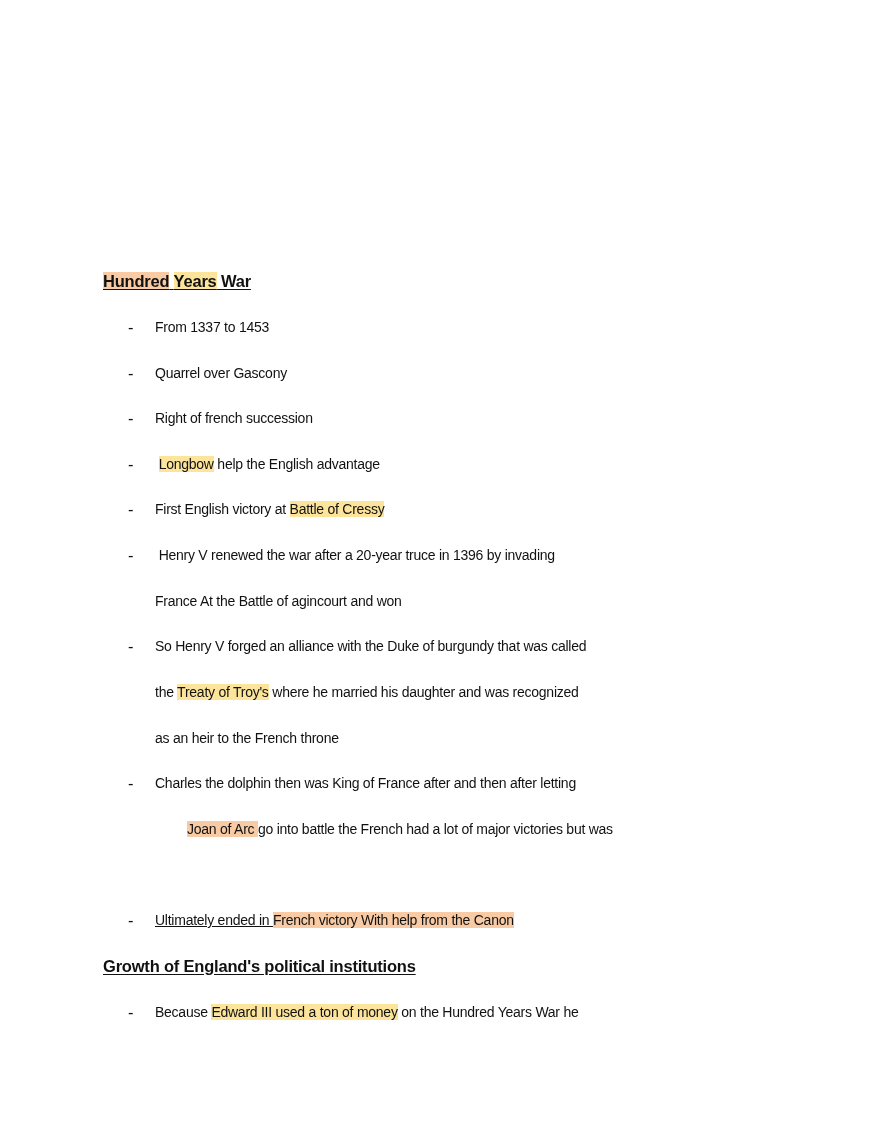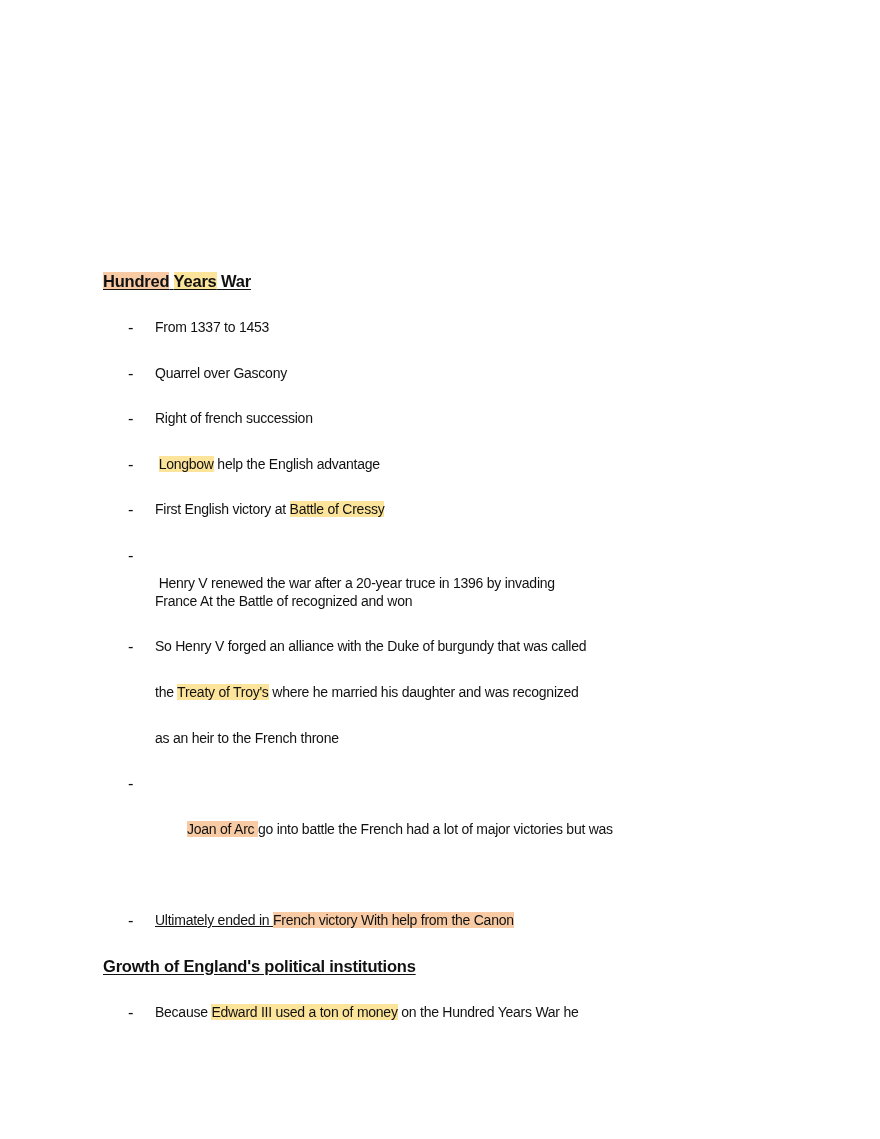--- a/index.html
+++ b/index.html
@@ -71,29 +71,30 @@
   <div class="dash" style="top:407px;">-</div>
   <div class="line" style="top:407px;"><span>Right of french succession</span></div>
 
   <div class="dash" style="top:453px;">-</div>
   <div class="line" style="top:453px;"><span style="white-space:pre;"> </span><span class="hl-yellow">Longbow</span><span> help the English advantage</span></div>
 
   <div class="dash" style="top:498px;">-</div>
   <div class="line" style="top:498px;"><span style="white-space:pre;">First English victory at </span><span class="hl-yellow">Battle of Cressy</span></div>
 
   <div class="dash" style="top:544px;">-</div>
-  <div class="line" style="top:572px;"><span style="white-space:pre;"> Henry V renewed the war after a 20-year truce in 1396 by invading</span></div>
-  <div class="line" style="top:590px;"><span>France At the Battle of recognized and won</span></div>
+  <div class="line" style="top:544px;"><span style="white-space:pre;"> Henry V renewed the war after a 20-year truce in 1396 by invading</span></div>
+  <div class="line" style="top:590px;"><span>France At the Battle of agincourt and won</span></div>
 
   <div class="dash" style="top:635px;">-</div>
   <div class="line" style="top:635px;"><span>So Henry V forged an alliance with the Duke of burgundy that was called</span></div>
   <div class="line" style="top:681px;"><span style="white-space:pre;">the </span><span class="hl-yellow">Treaty of Troy's</span><span> where he married his daughter and was recognized</span></div>
   <div class="line" style="top:727px;"><span>as an heir to the French throne</span></div>
 
   <div class="dash" style="top:772px;">-</div>
+  <div class="line" style="top:772px;"><span>Charles the dolphin then was King of France after and then after letting</span></div>
   <div class="line" style="top:818px;padding-left:32px;"><span class="hl-orange" style="white-space:pre;">Joan of Arc </span><span>go into battle the French had a lot of major victories but was</span></div>
 
   <div class="dash" style="top:909px;">-</div>
   <div class="line" style="top:909px;"><span style="white-space:pre;text-decoration:underline;">Ultimately ended in </span><span class="hl-orange">French victory With help from the Canon</span></div>
 
   <div class="heading" style="top:955px;"><span>Growth of England's political institutions</span></div>
 
   <div class="dash" style="top:1001px;">-</div>
   <div class="line" style="top:1001px;"><span style="white-space:pre;">Because </span><span class="hl-yellow">Edward III used a ton of money</span><span> on the Hundred Years War he</span></div>
 

